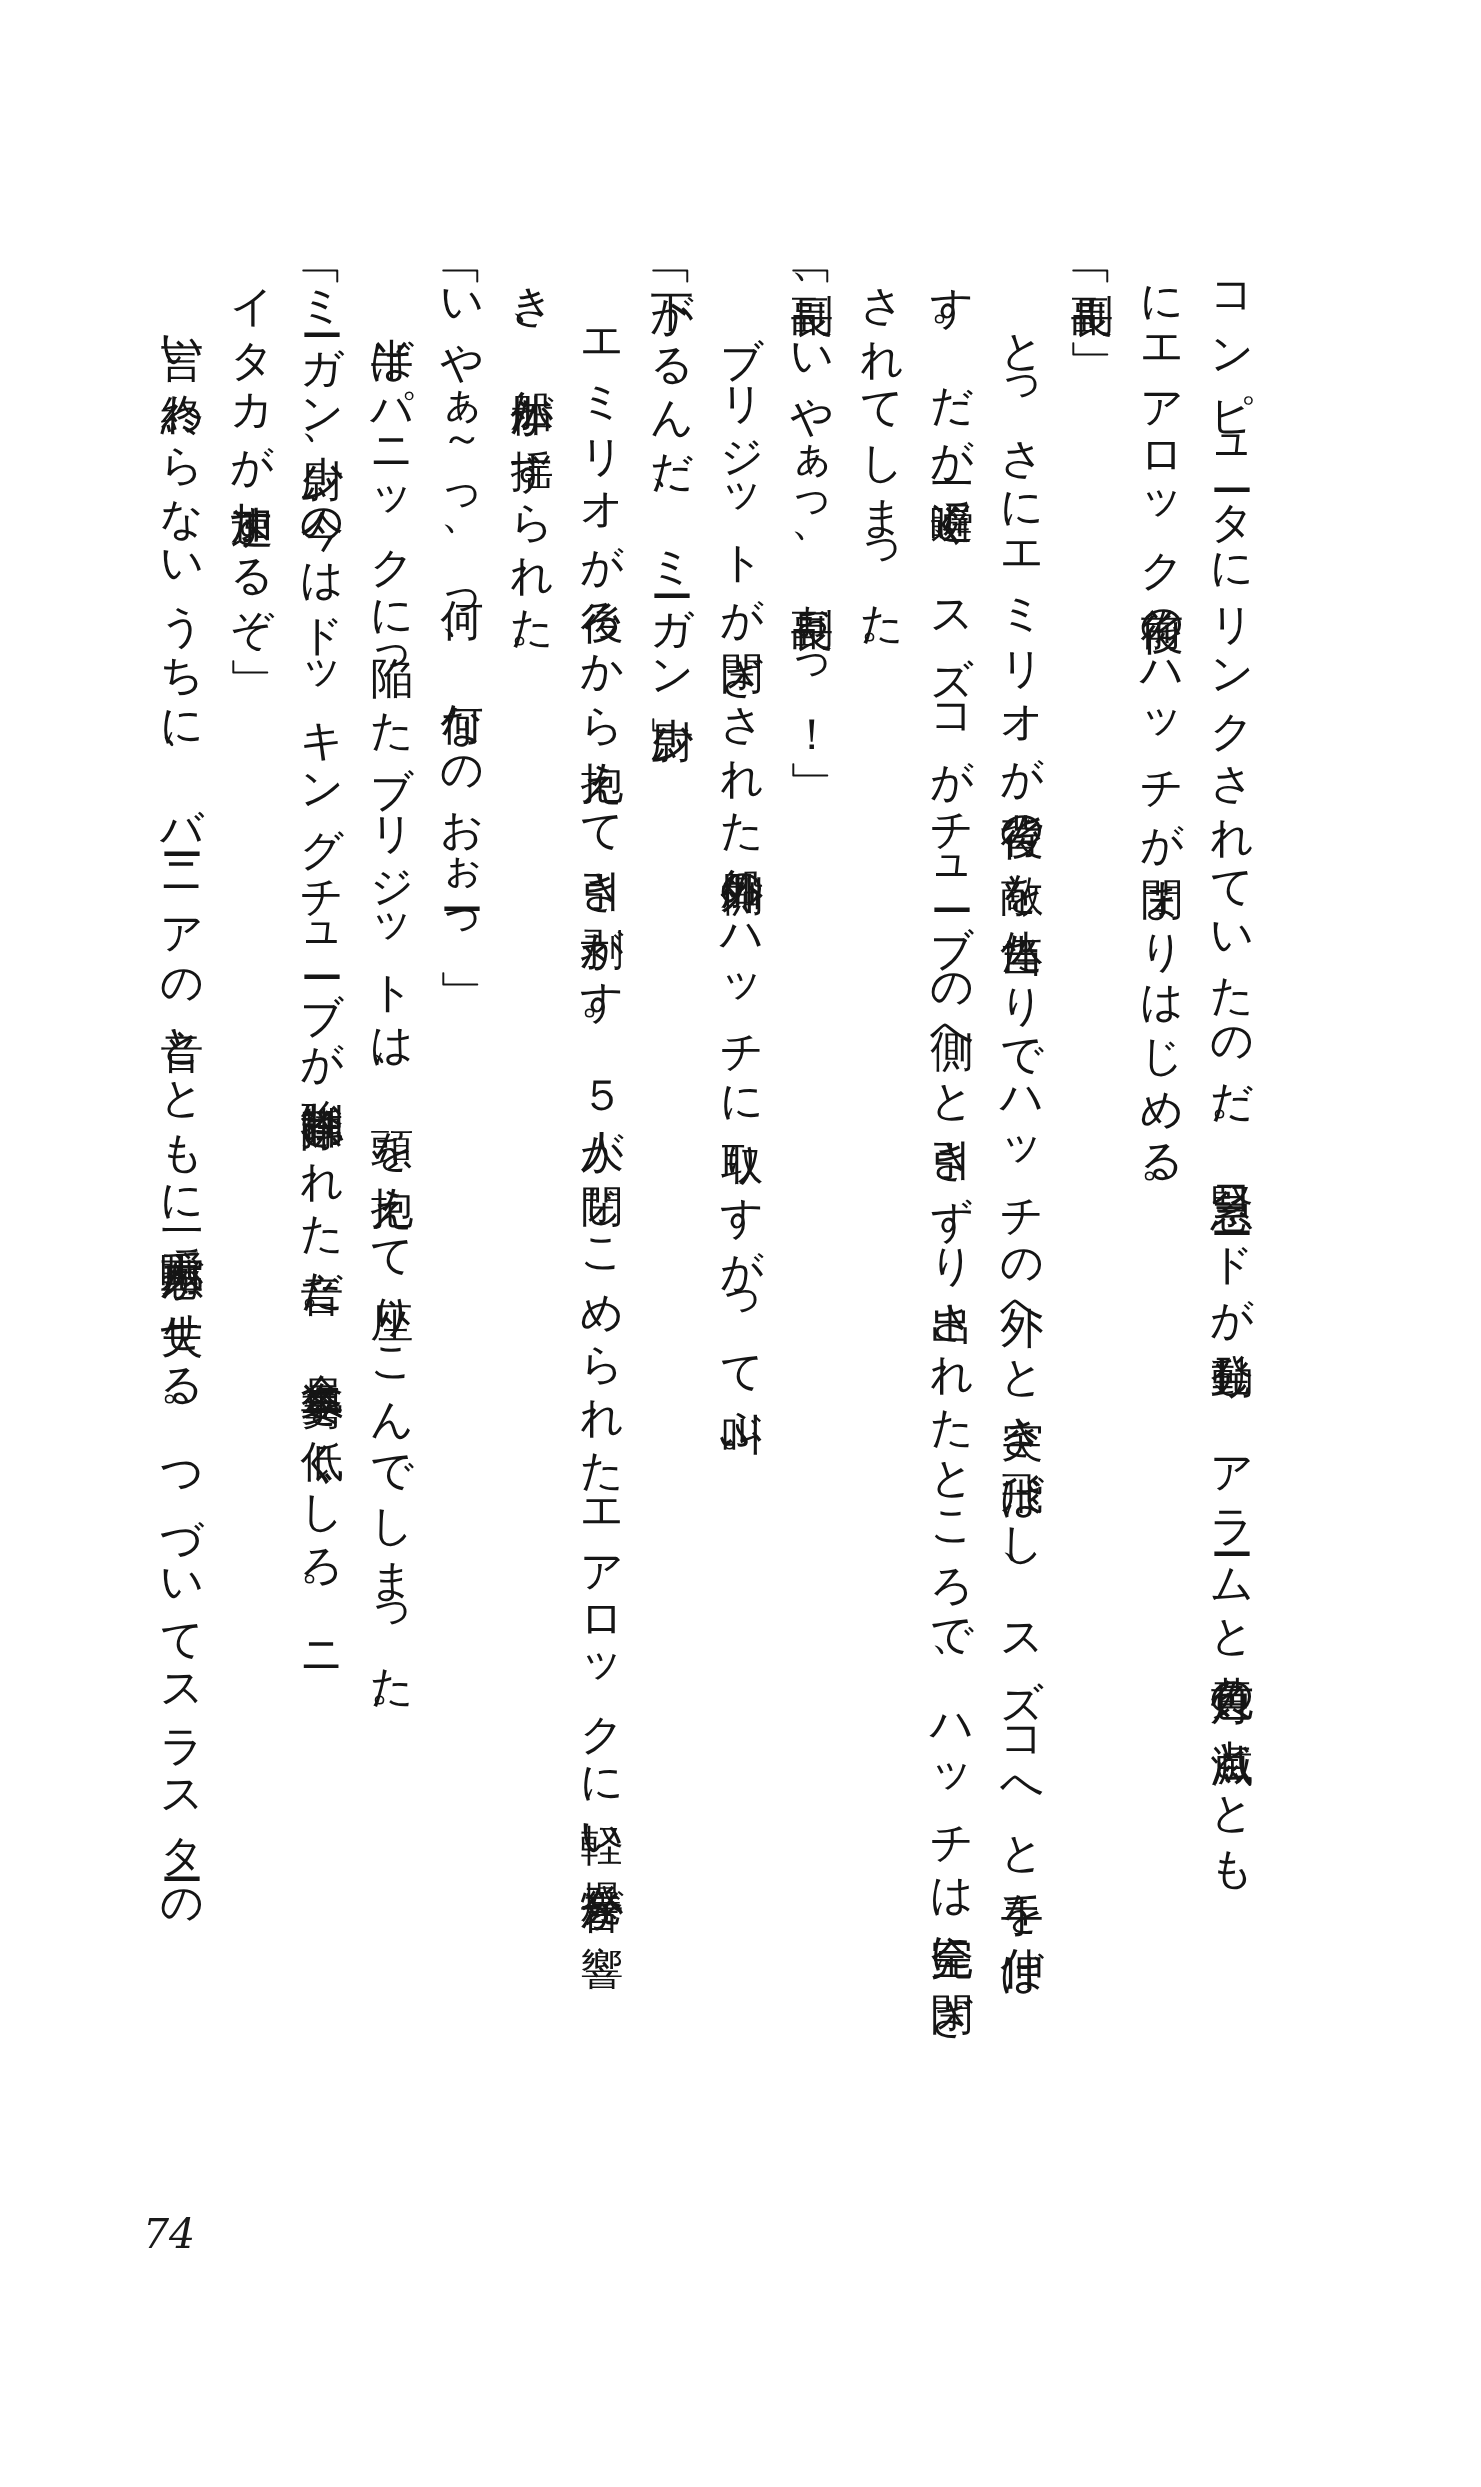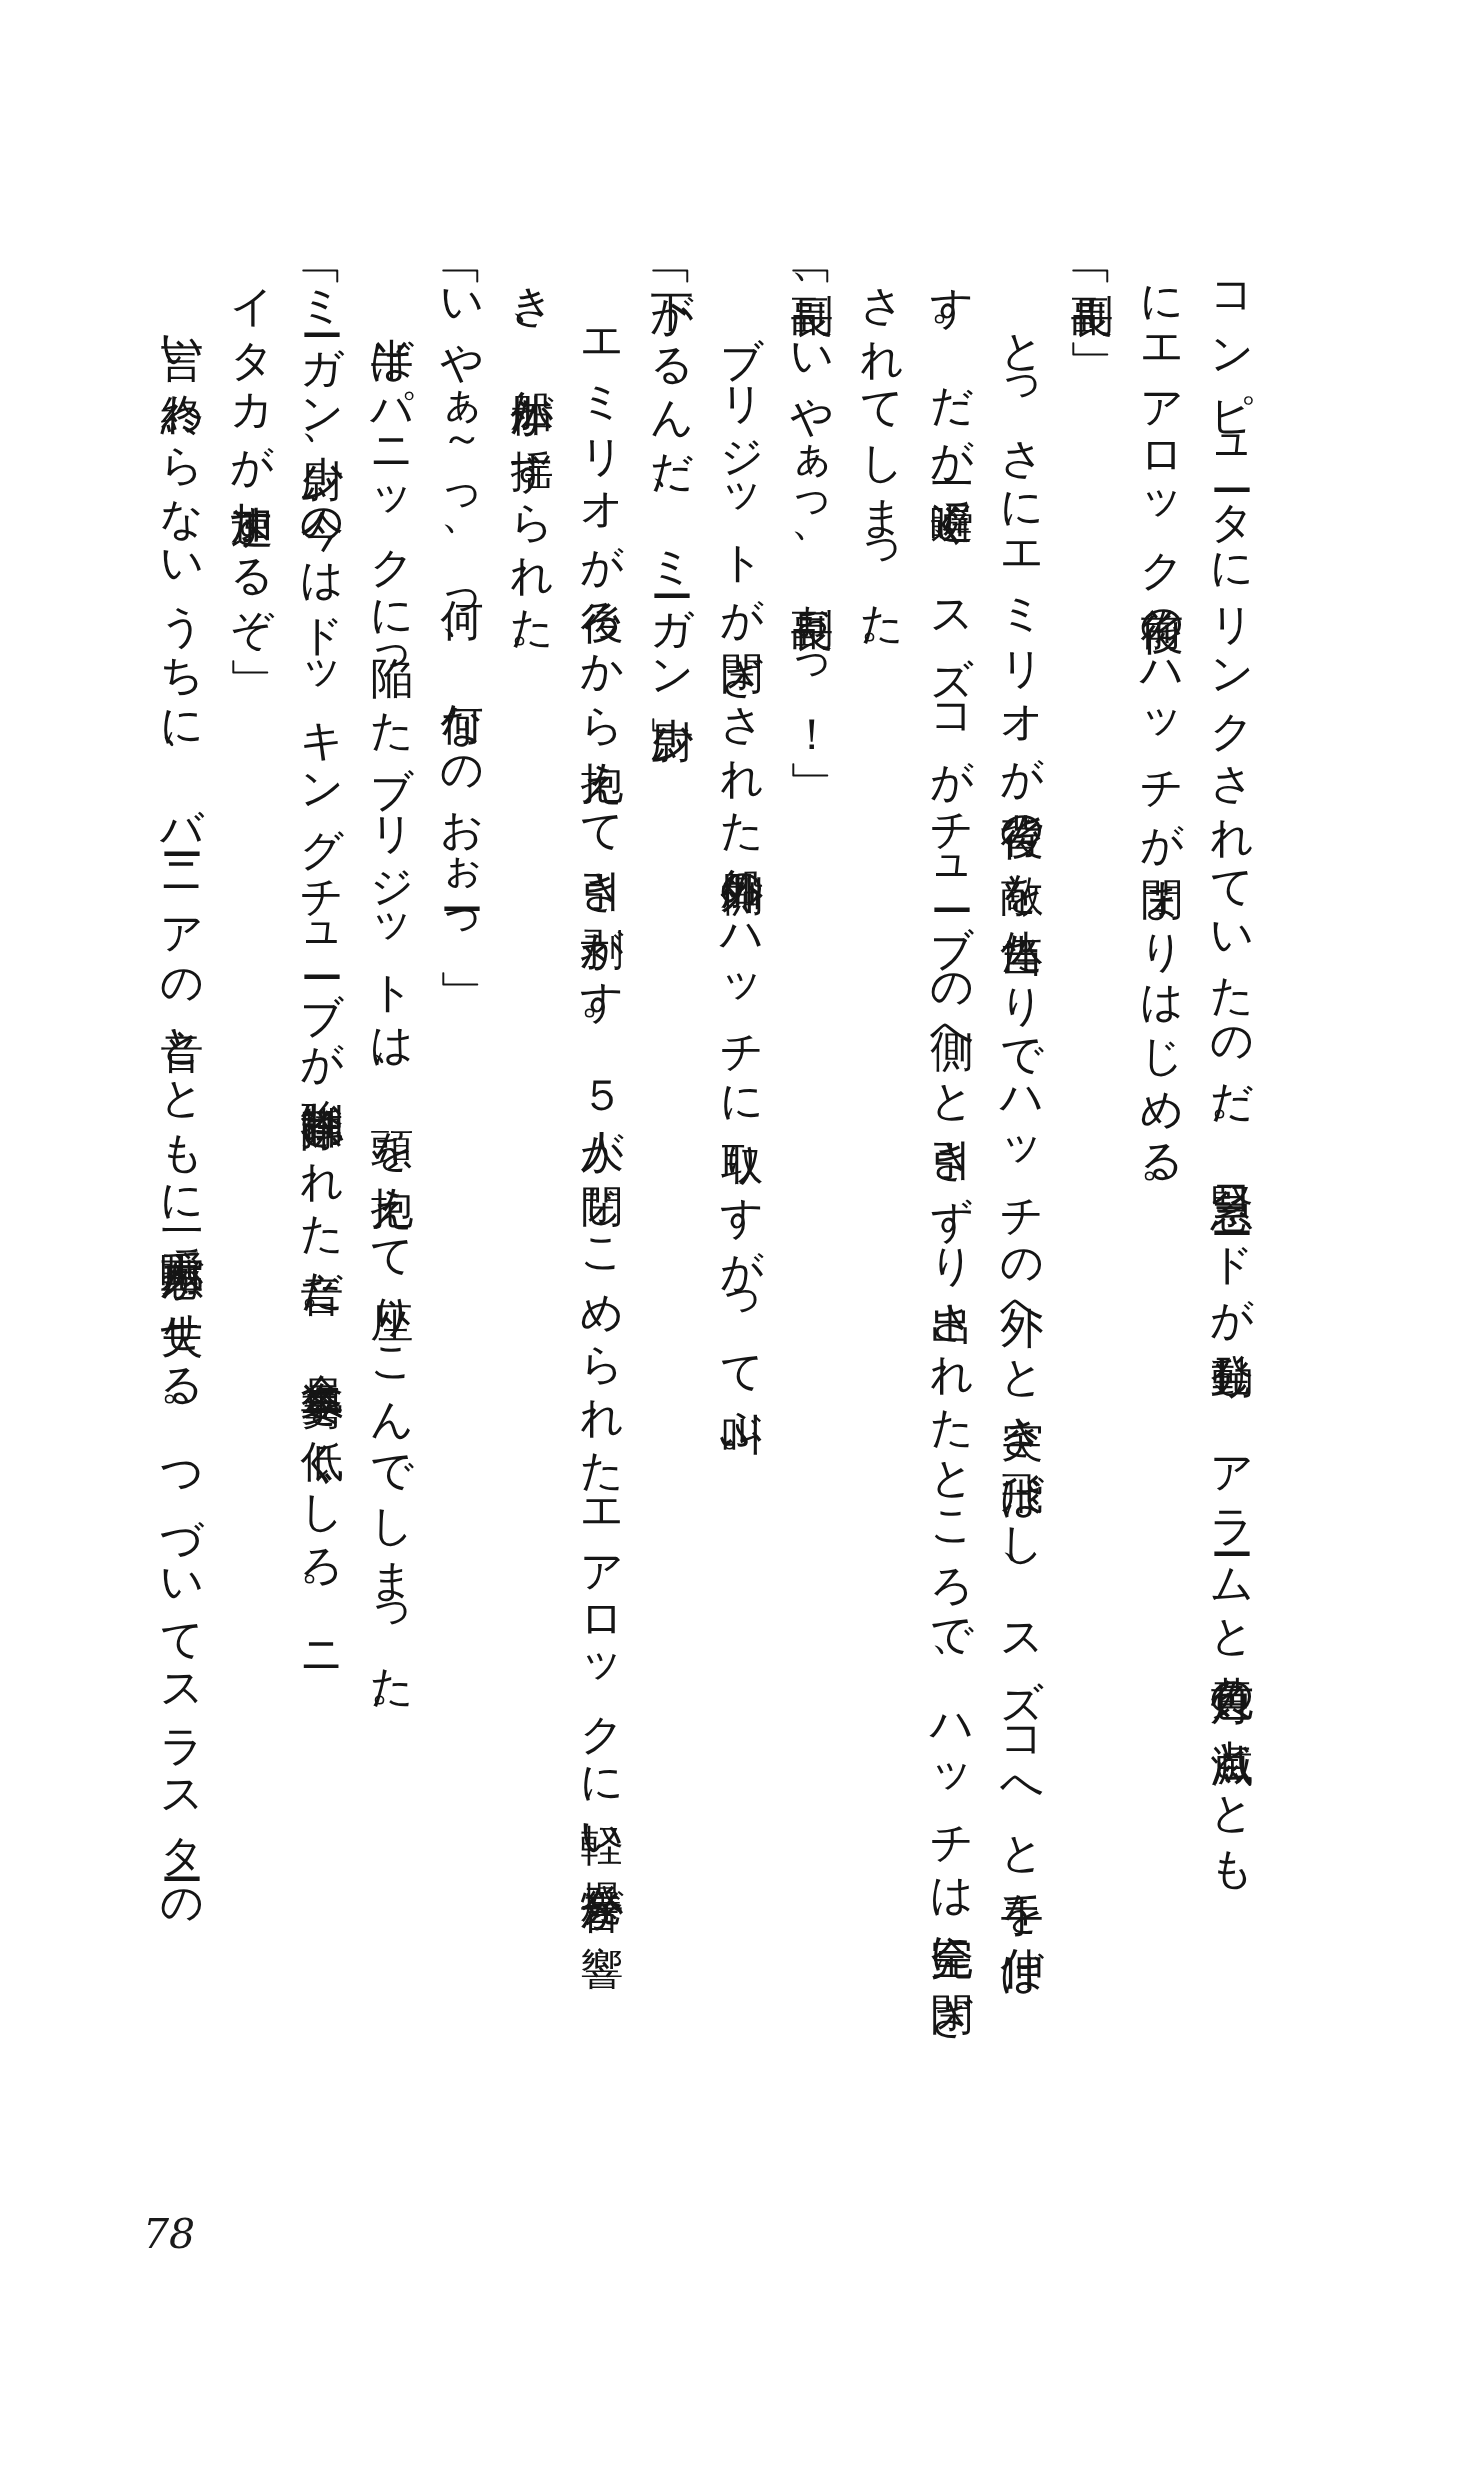--- a/index.html
+++ b/index.html
@@ -59,16 +59,16 @@
     <p class="line">「下がるんだ、ミーガン少尉」</p>
     <p class="line">　エミリオが後ろから抱えて引き剥がす。５人が閉じこめられたエアロックに軽い爆発音が響</p>
     <p class="line">き、船体が揺すられた。</p>
     <p class="line">「いやぁ～っ、何っ、何なのおぉーっ」</p>
     <p class="line">　半ばパニックに陥ったブリジットは、頭を抱えて座りこんでしまった。</p>
     <p class="line">「ミーガン少尉、今のはドッキングチューブが強制排除された音だ。全員姿勢を低くしろ。ニ</p>
     <p class="line">イタカが加速するぞ」</p>
     <p class="line">　言い終わらないうちに、バーニアの音とともに一瞬重力感が失せる。つづいてスラスターの</p>
   </div>
 
-  <div class="page-number">78</div>
+  <div class="page-number">74</div>
 
 </div>
 
 
 </body></html>

